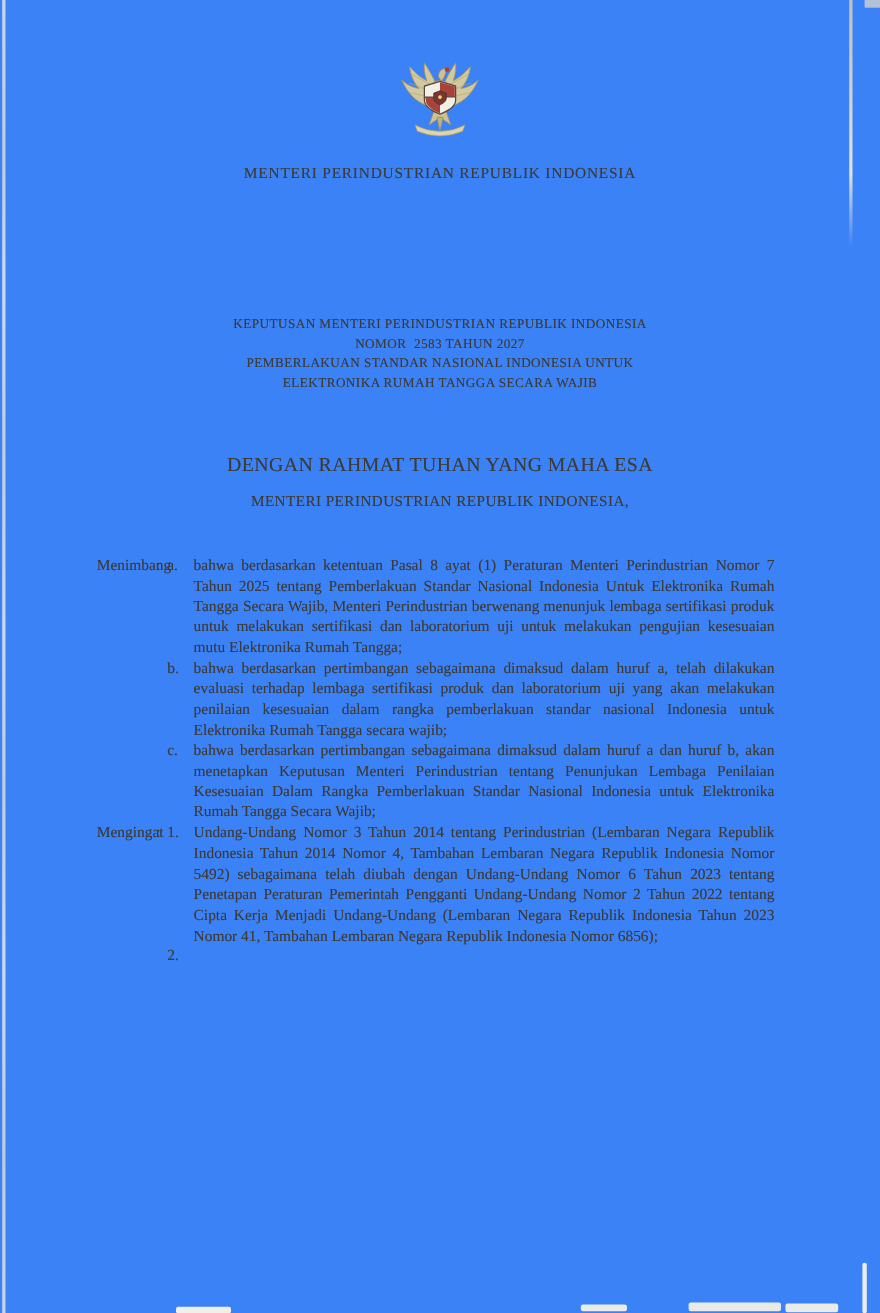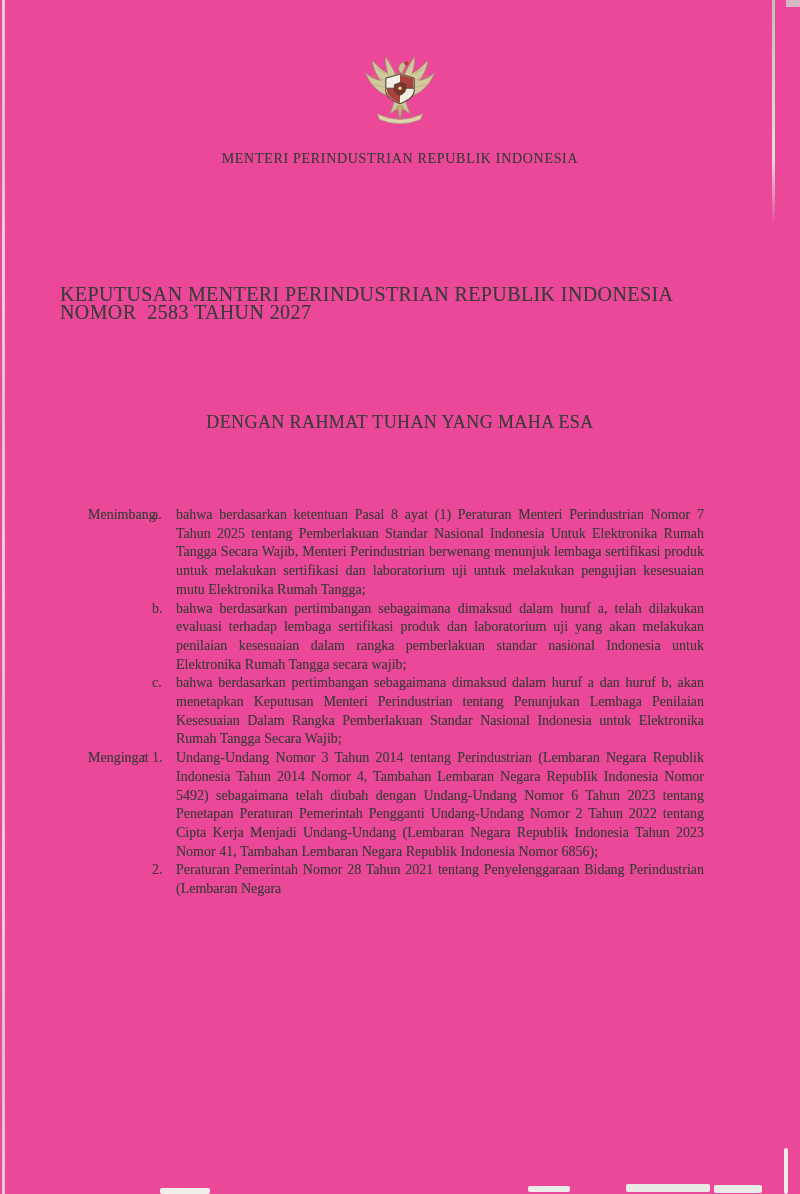--- a/index.html
+++ b/index.html
@@ -4,21 +4,21 @@
 <style>
   html, body {
     margin: 0;
     padding: 0;
     background: #ffffff;
   }
   .page {
     position: relative;
     width: 800px;
     height: 1194px;
-    background: #ec4899;
+    background: #3b82f6;
     overflow: hidden;
     font-family: "Liberation Serif", "DejaVu Serif", serif;
     color: #3c3b39;
   }
   
   .page .txt {
     text-shadow: 0 0 0.45px rgba(70,68,64,0.55);
   }
 
   
@@ -73,22 +73,22 @@
     font-size: 14px;
     letter-spacing: 0.7px;
     white-space: pre-wrap;
   }
 
   
   .title-block {
     position: absolute;
     left: 60px; top: 285px;
     width: 680px;
-    text-align: left;
-    font-size: 20px;
+    text-align: center;
+    font-size: 12px;
     line-height: 18px;
     letter-spacing: 0.4px;
   }
   .title-line { white-space: pre-wrap; }
 
   .invocation {
     position: absolute;
     left: 60px; top: 412px;
     width: 680px;
     text-align: center;
@@ -184,23 +184,26 @@
           <circle cx="62" cy="48" r="2.4" fill="#e8d98a"></circle>
         </g>
       </svg>
     </div>
     <div class="ministry-title txt">MENTERI PERINDUSTRIAN REPUBLIK INDONESIA</div>
   </div>
 
   <div class="title-block">
     <div class="title-line txt">KEPUTUSAN MENTERI PERINDUSTRIAN REPUBLIK INDONESIA</div>
     <div class="title-line txt">NOMOR  2583 TAHUN 2027</div>
+    <div class="title-line txt">PEMBERLAKUAN STANDAR NASIONAL INDONESIA UNTUK</div>
+    <div class="title-line txt">ELEKTRONIKA RUMAH TANGGA SECARA WAJIB</div>
   </div>
 
   <div class="invocation txt">DENGAN RAHMAT TUHAN YANG MAHA ESA</div>
+  <div class="authority txt">MENTERI PERINDUSTRIAN REPUBLIK INDONESIA,</div>
 
   <div class="doc-body">
 
     <div class="clause-row">
       <div class="clause-label txt">Menimbang</div>
       <div class="clause-colon txt">:</div>
       <div class="clause-marker txt">a.</div>
       <div class="clause-text txt">bahwa berdasarkan ketentuan Pasal 8 ayat (1) Peraturan Menteri Perindustrian Nomor 7 Tahun 2025 tentang Pemberlakuan Standar Nasional Indonesia Untuk Elektronika Rumah Tangga Secara Wajib, Menteri Perindustrian berwenang menunjuk lembaga sertifikasi produk untuk melakukan sertifikasi dan laboratorium uji untuk melakukan pengujian kesesuaian mutu Elektronika Rumah Tangga;</div>
     </div>
 
@@ -222,17 +225,16 @@
       <div class="clause-label txt">Mengingat</div>
       <div class="clause-colon txt">:</div>
       <div class="clause-marker txt">1.</div>
       <div class="clause-text txt">Undang-Undang Nomor 3 Tahun 2014 tentang Perindustrian (Lembaran Negara Republik Indonesia Tahun 2014 Nomor 4, Tambahan Lembaran Negara Republik Indonesia Nomor 5492) sebagaimana telah diubah dengan Undang-Undang Nomor 6 Tahun 2023 tentang Penetapan Peraturan Pemerintah Pengganti Undang-Undang Nomor 2 Tahun 2022 tentang Cipta Kerja Menjadi Undang-Undang (Lembaran Negara Republik Indonesia Tahun 2023 Nomor 41, Tambahan Lembaran Negara Republik Indonesia Nomor 6856);</div>
     </div>
 
     <div class="clause-row">
       <div class="clause-label"></div>
       <div class="clause-colon"></div>
       <div class="clause-marker txt">2.</div>
-      <div class="clause-text txt">Peraturan Pemerintah Nomor 28 Tahun 2021 tentang Penyelenggaraan Bidang Perindustrian (Lembaran Negara</div>
     </div>
 
   </div>
 </div>
 
 </body></html>

